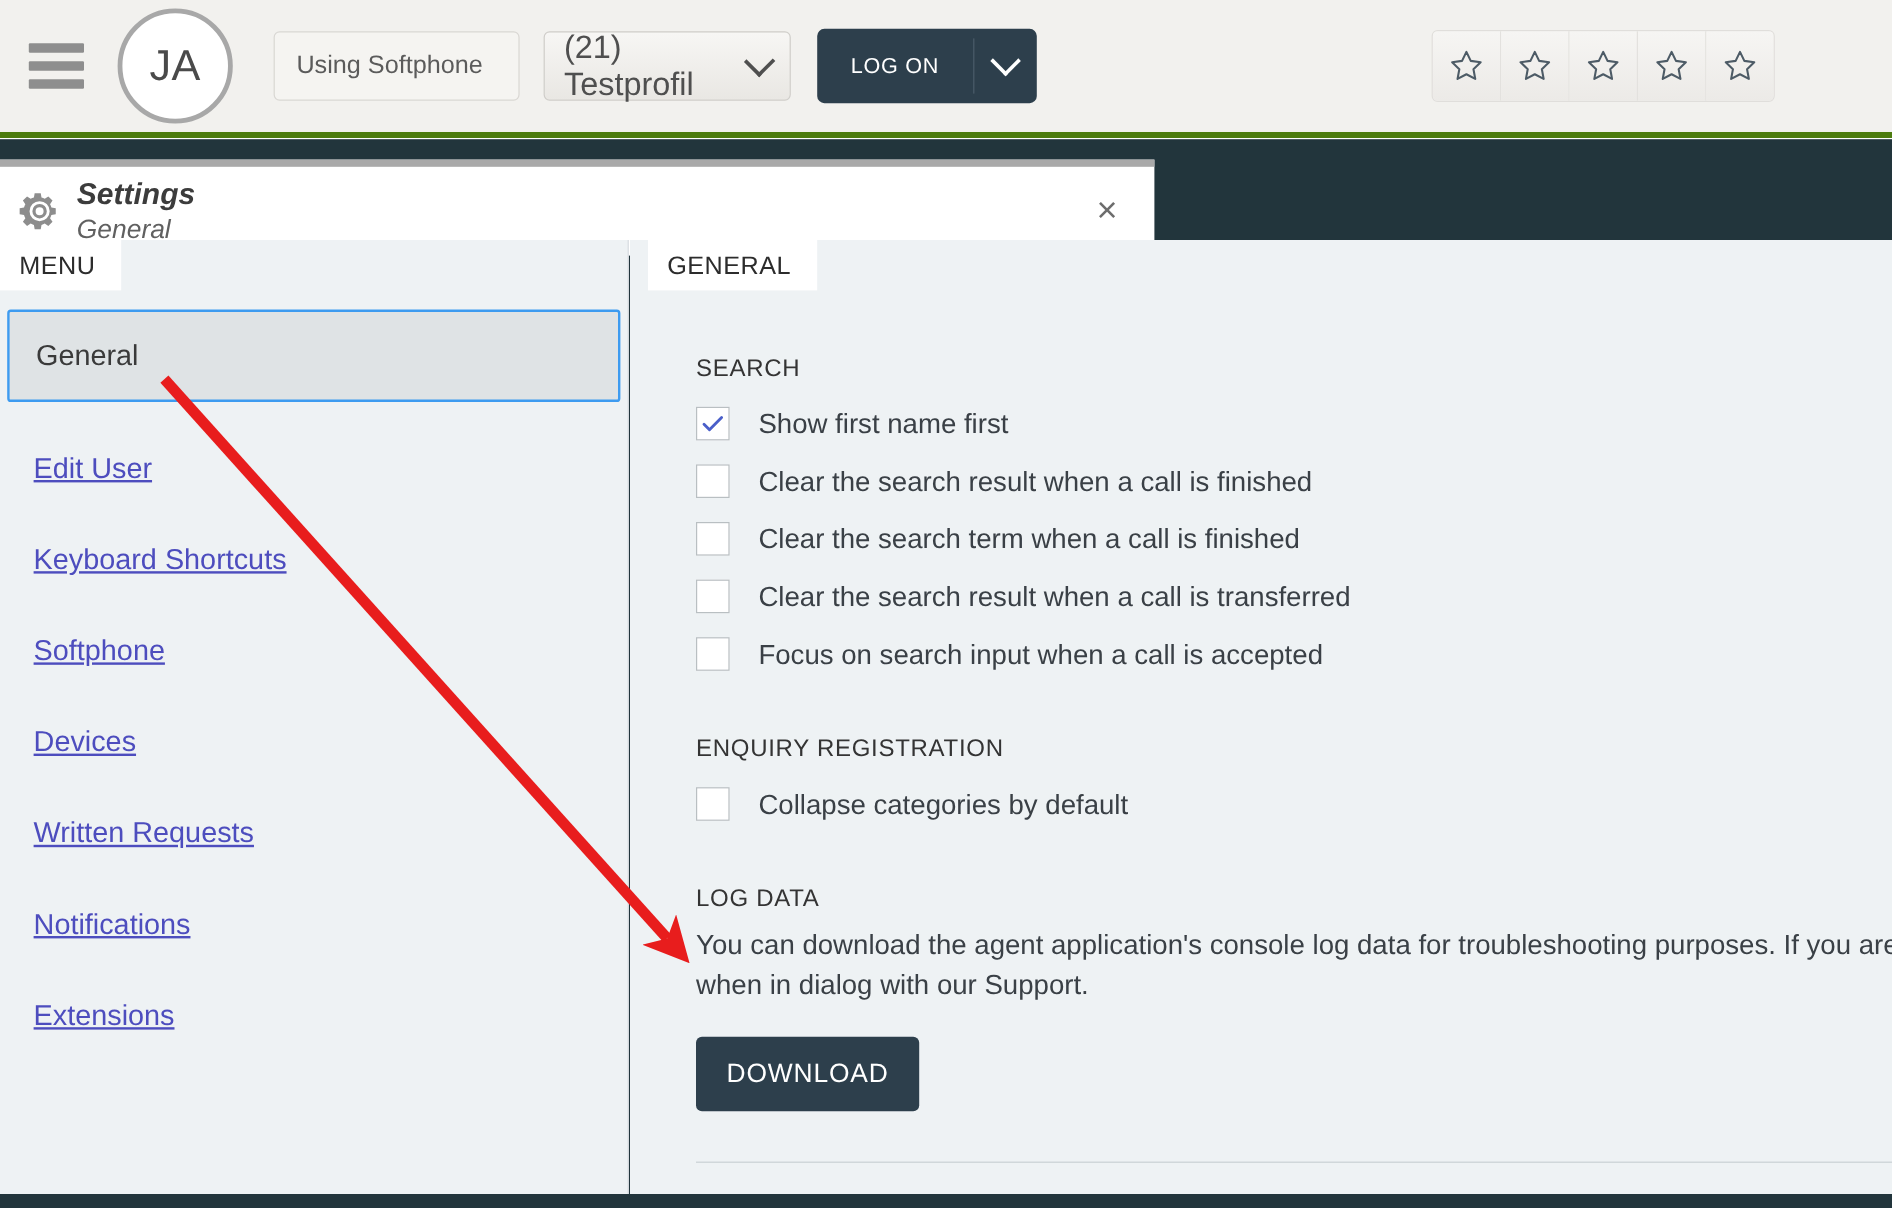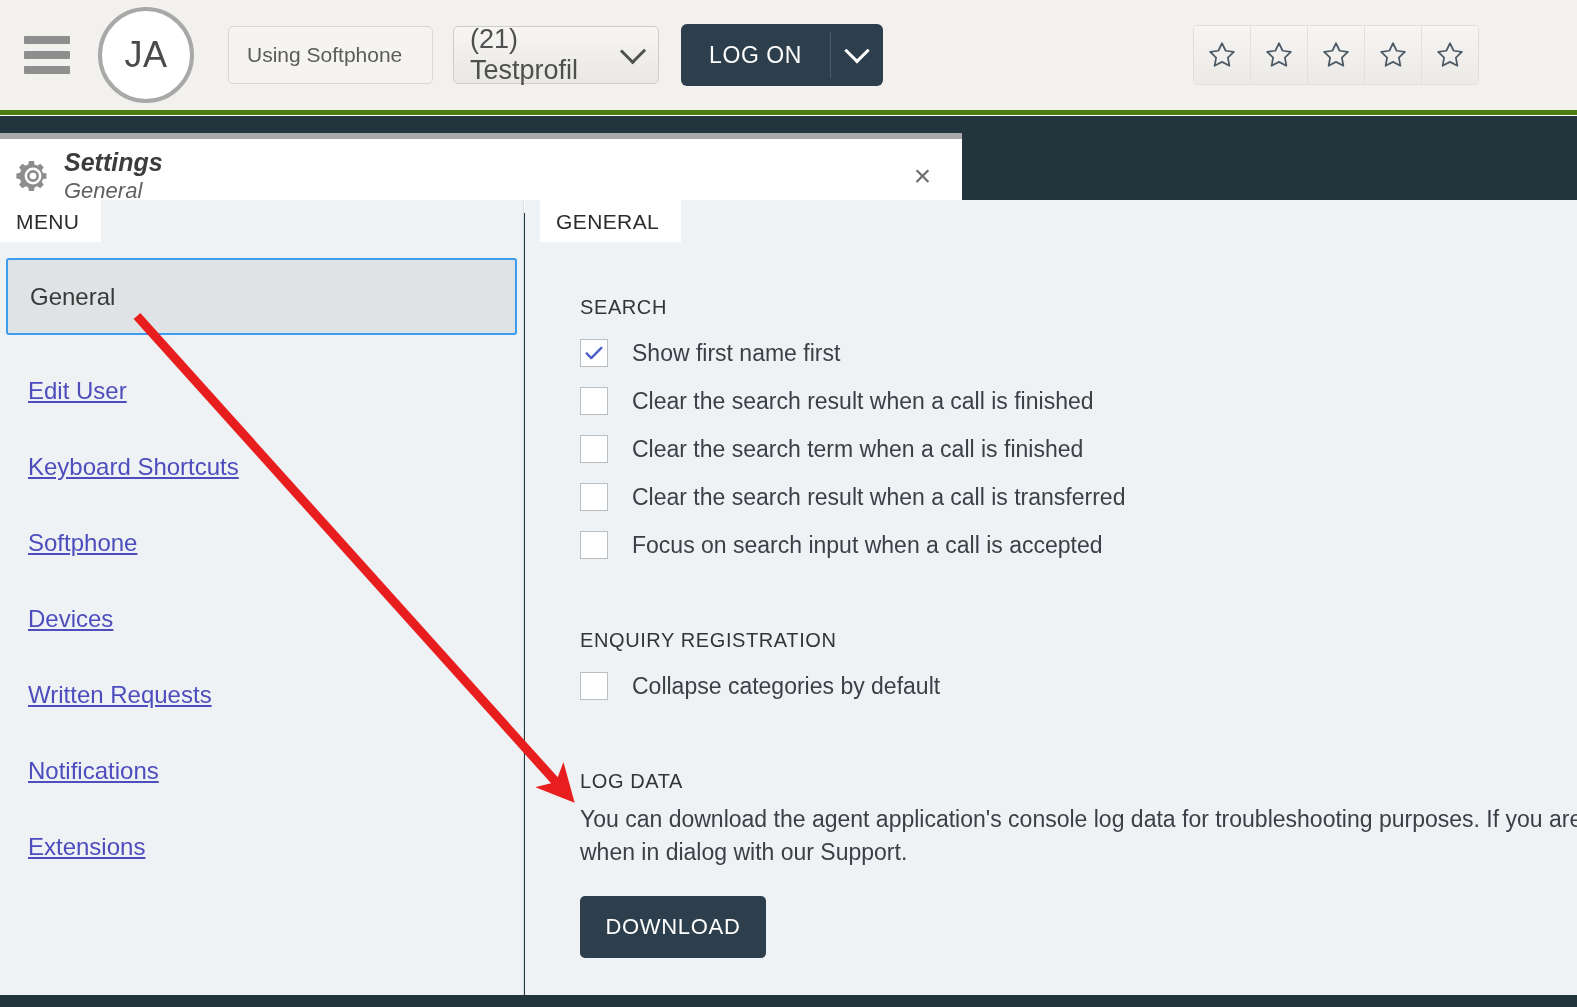--- a/index.html
+++ b/index.html
@@ -112,21 +112,21 @@
     background: #2d3f4c;
     border-radius: 6px;
     overflow: hidden;
     cursor: pointer;
   }
   .logon-main {
     display: flex;
     align-items: center;
     padding: 0 28px;
     color: #ffffff;
-    font-size: 23px;
+    font-size: 18px;
     letter-spacing: 0.6px;
   }
   .logon-split {
     width: 1px;
     background: #4b5d6a;
     margin: 8px 0;
   }
   .logon-arrow {
     display: flex;
     align-items: center;
@@ -293,21 +293,21 @@
   .content-inner {
     padding-left: 55px;
     padding-top: 0;
   }
   .content .tab-row { margin-left: 15px; }
 
   .section-head {
     font-size: 20px;
     color: #343434;
     letter-spacing: 0.6px;
-    margin-top: 60px;
+    margin-top: 44px;
     margin-bottom: 10px;
   }
   #search-section-head { margin-top: 54px; }
 
   .cb-row {
     display: flex;
     align-items: center;
     height: 48px;
     cursor: pointer;
   }

